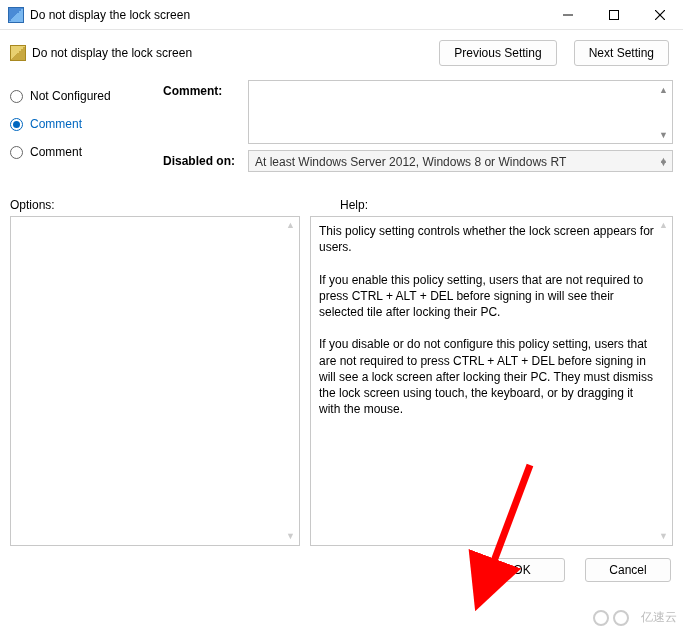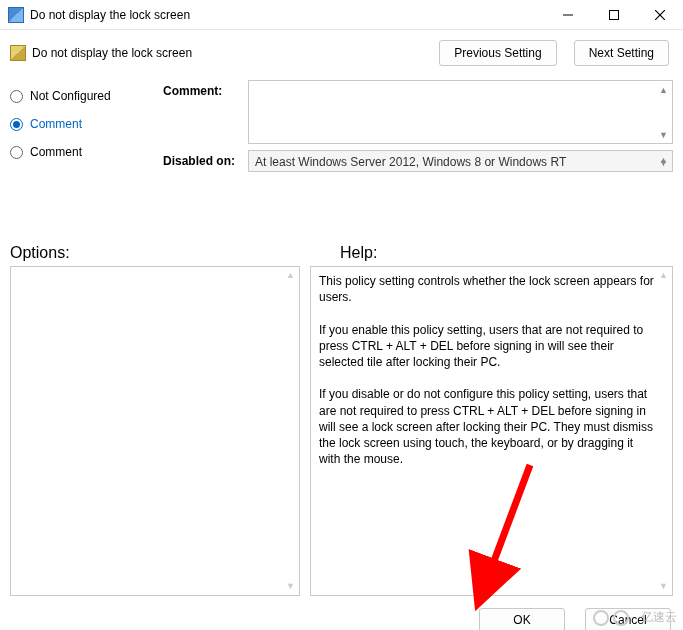--- a/index.html
+++ b/index.html
@@ -114,22 +114,21 @@
     display: flex; align-items: center; justify-content: center;
     color: #888; font-size: 9px;
   }
   .scroll-arrow-top { top: 1px; }
   .scroll-arrow-bot { bottom: 1px; }
 
   
   .section-labels {
     display: flex;
     padding: 2px 10px 4px 10px;
-    font-size: 16px;
-    margin-top: 46px;
+    font-size: 12px;
   }
   .section-labels .left { width: 320px; }
   .section-labels .right { flex: 1; padding-left: 10px; }
 
   .lower {
     display: flex;
     padding: 0 10px;
     gap: 10px;
     height: 330px;
   }

